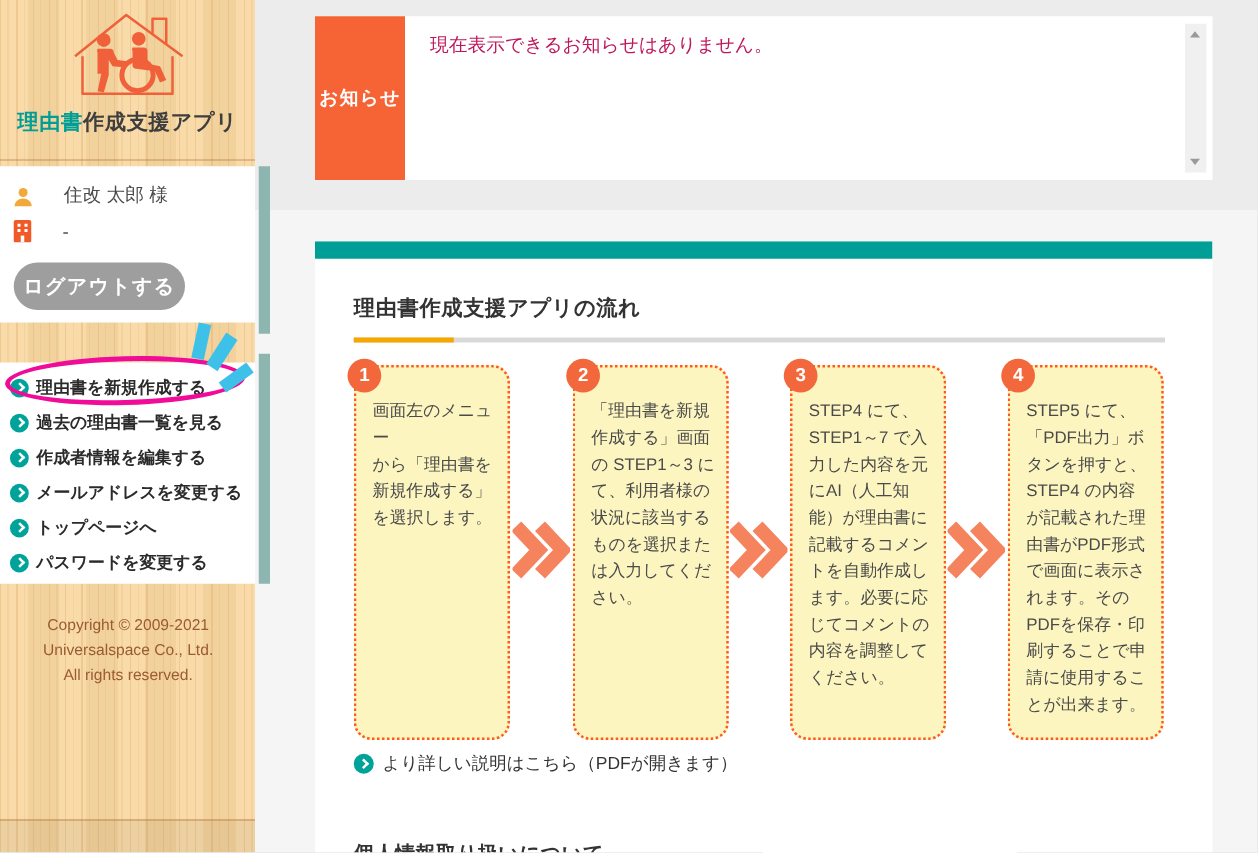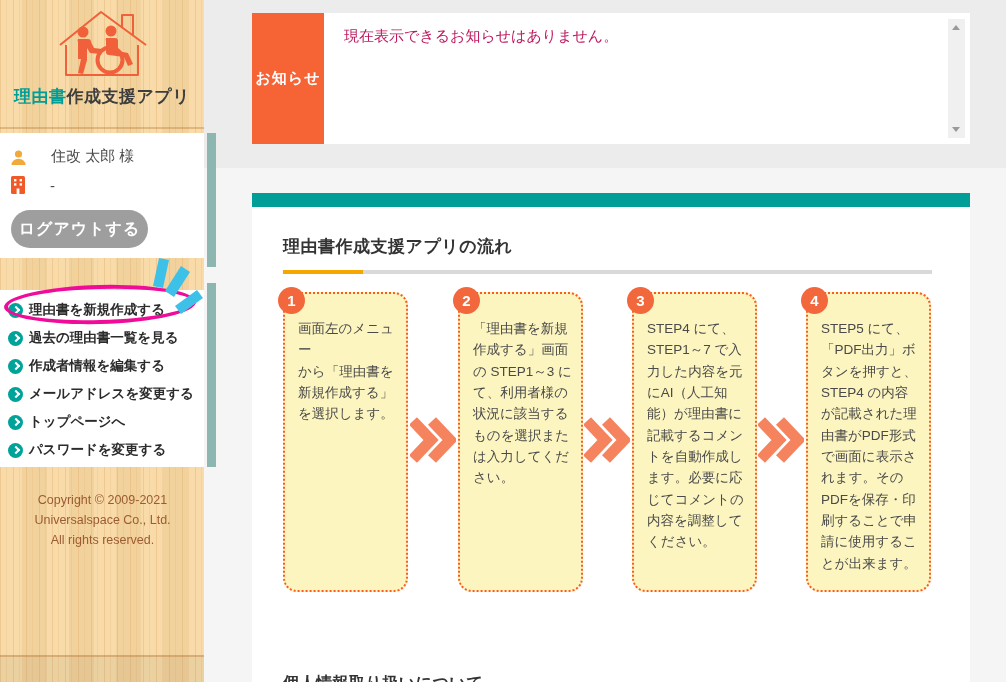--- a/index.html
+++ b/index.html
@@ -222,17 +222,21 @@
       <g fill="none" stroke="#f4835e" stroke-width="11">
         <polyline points="3,5 21,24 3,43"></polyline>
           <polyline points="22,5 40,24 22,43"></polyline>
       </g>
     </svg>
     <div class="step-box step-4">
       <div class="step-num">4</div>
       <div class="step-text">STEP5 にて、「PDF出力」ボタンを押すと、STEP4 の内容が記載された理由書がPDF形式で画面に表示されます。そのPDFを保存・印刷することで申請に使用することが出来ます。</div>
     </div>
 
+    <div class="detail-link">
+      <span class="tl-arrow"></span>
+      <span class="label">より詳しい説明はこちら（PDFが開きます）</span>
+    </div>
 
     <div class="partial-heading">個人情報取り扱いについて</div>
   </div>
 
 </div>
 
 </body></html>

